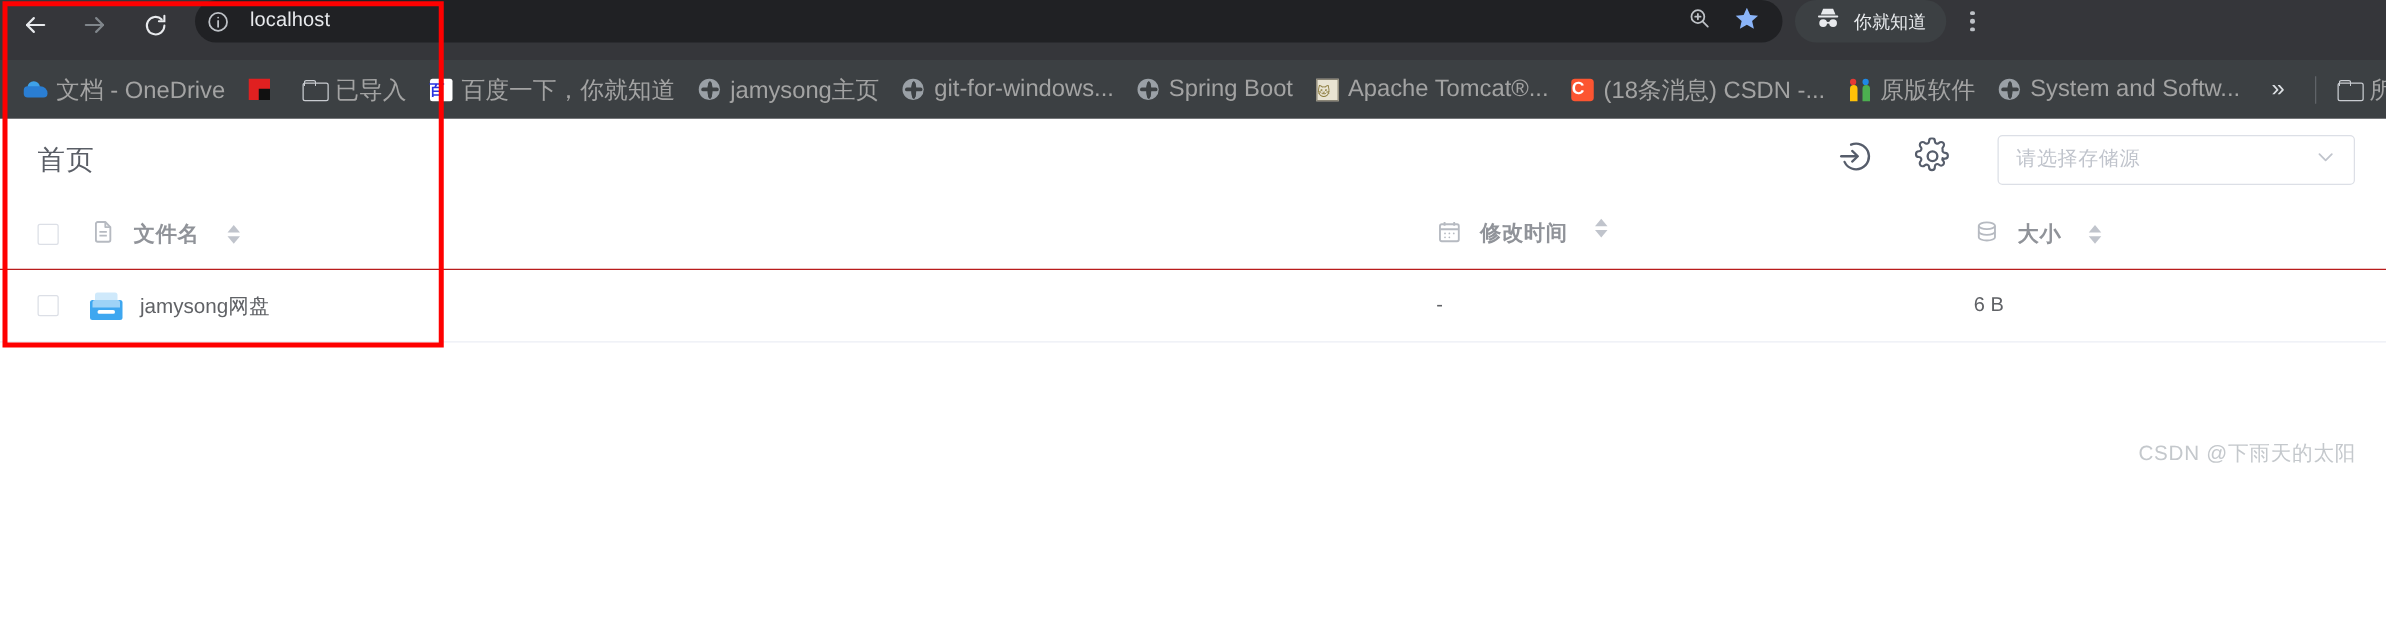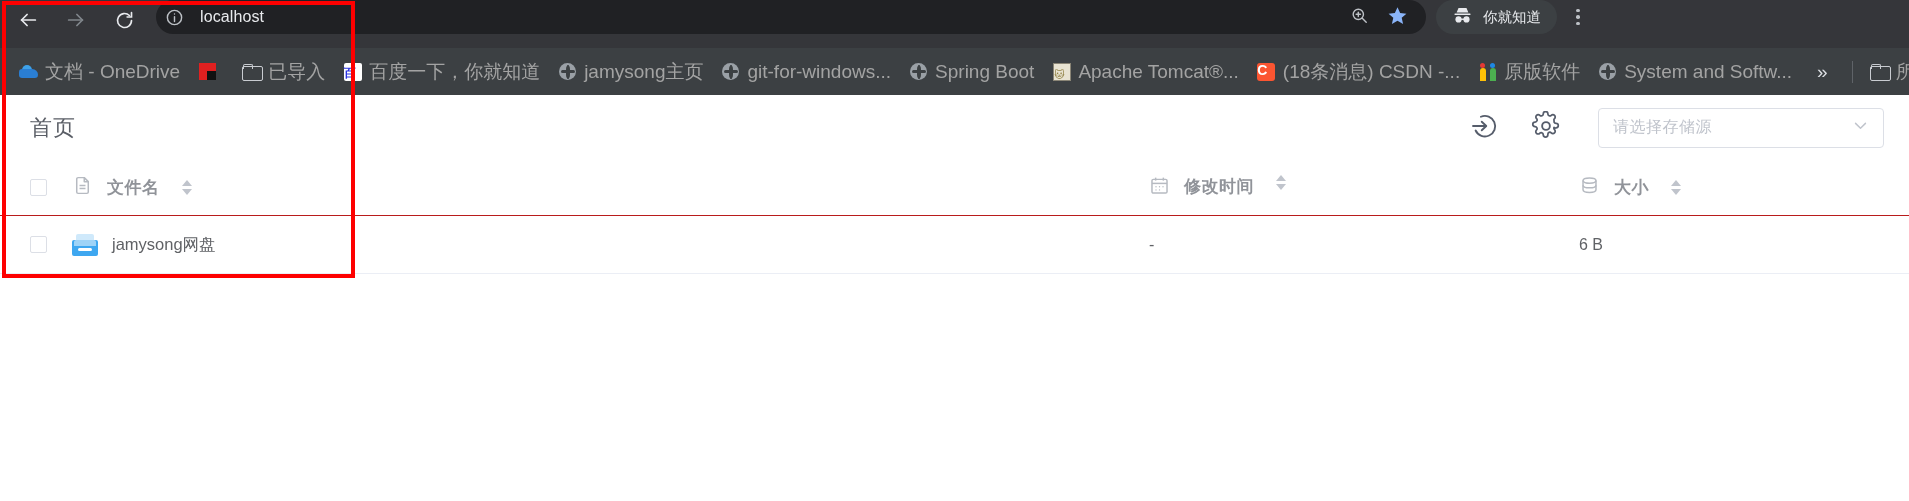--- a/index.html
+++ b/index.html
@@ -532,17 +532,18 @@
         <div class="col-time">
           <span class="cell-dim">-</span>
         </div>
         <div class="col-size">
           <span class="cell-dim">6 B</span>
         </div>
       </div>
 
     </div>
 
+    <div class="watermark">CSDN @下雨天的太阳</div>
   </div>
 
   <div class="annot-box"></div>
 
 </div>
 
 </body></html>

